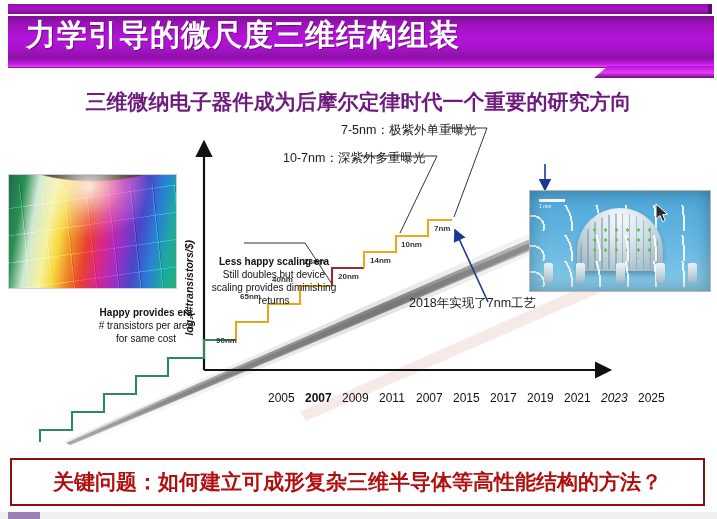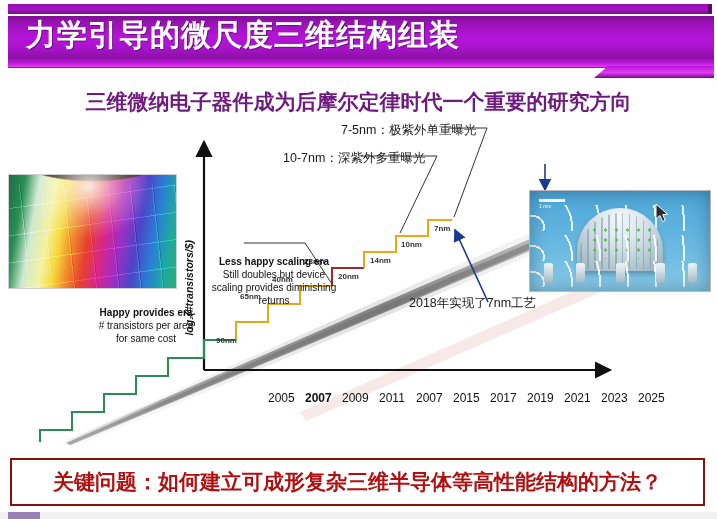--- a/index.html
+++ b/index.html
@@ -352,21 +352,21 @@
 
   <div class="year-tick" style="left:220px;">2005</div>
   <div class="year-tick" style="left:257px;font-weight:bold;">2007</div>
   <div class="year-tick" style="left:294px;">2009</div>
   <div class="year-tick" style="left:331px;">2011</div>
   <div class="year-tick" style="left:368px;">2007</div>
   <div class="year-tick" style="left:405px;">2015</div>
   <div class="year-tick" style="left:442px;">2017</div>
   <div class="year-tick" style="left:479px;">2019</div>
   <div class="year-tick" style="left:516px;">2021</div>
-  <div class="year-tick" style="left:553px;">2023</div>
+  <div class="year-tick" style="left:553px;font-style:italic;">2023</div>
   <div class="year-tick" style="left:590px;">2025</div>
 
   <div id="wafer-photo">
     <div class="die-grid"></div>
     <div class="sheen"></div>
   </div>
 
   <div id="structure-photo">
     <div class="wave w1"></div>
     <div class="dome"></div>

